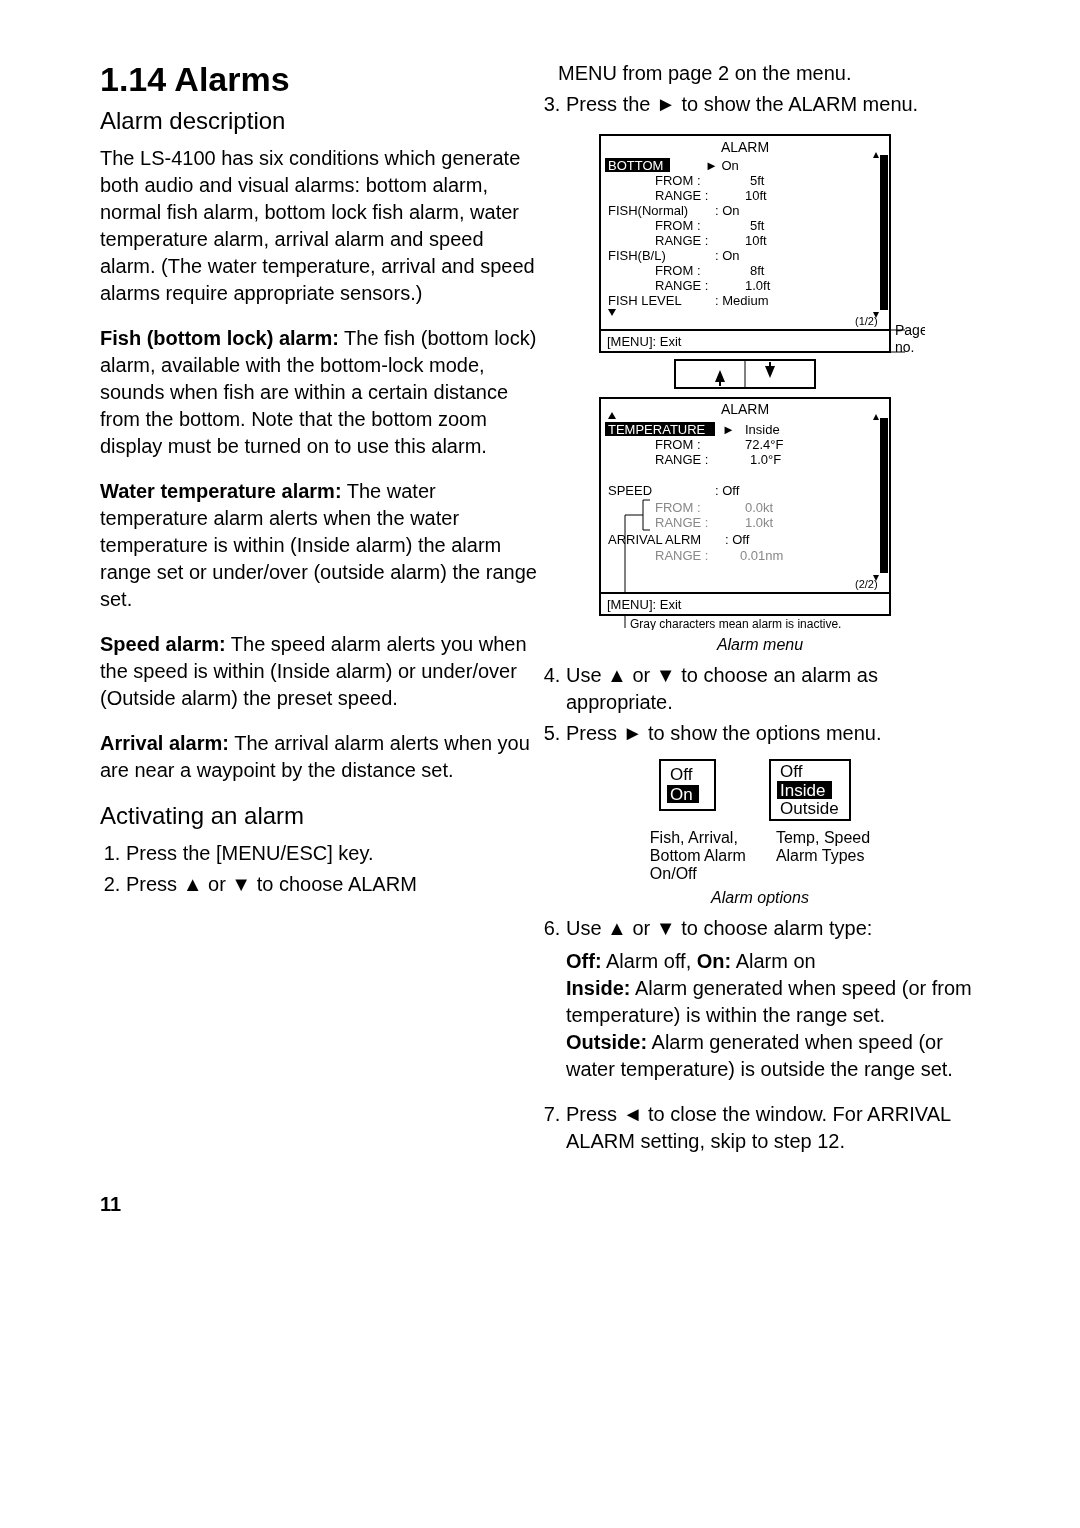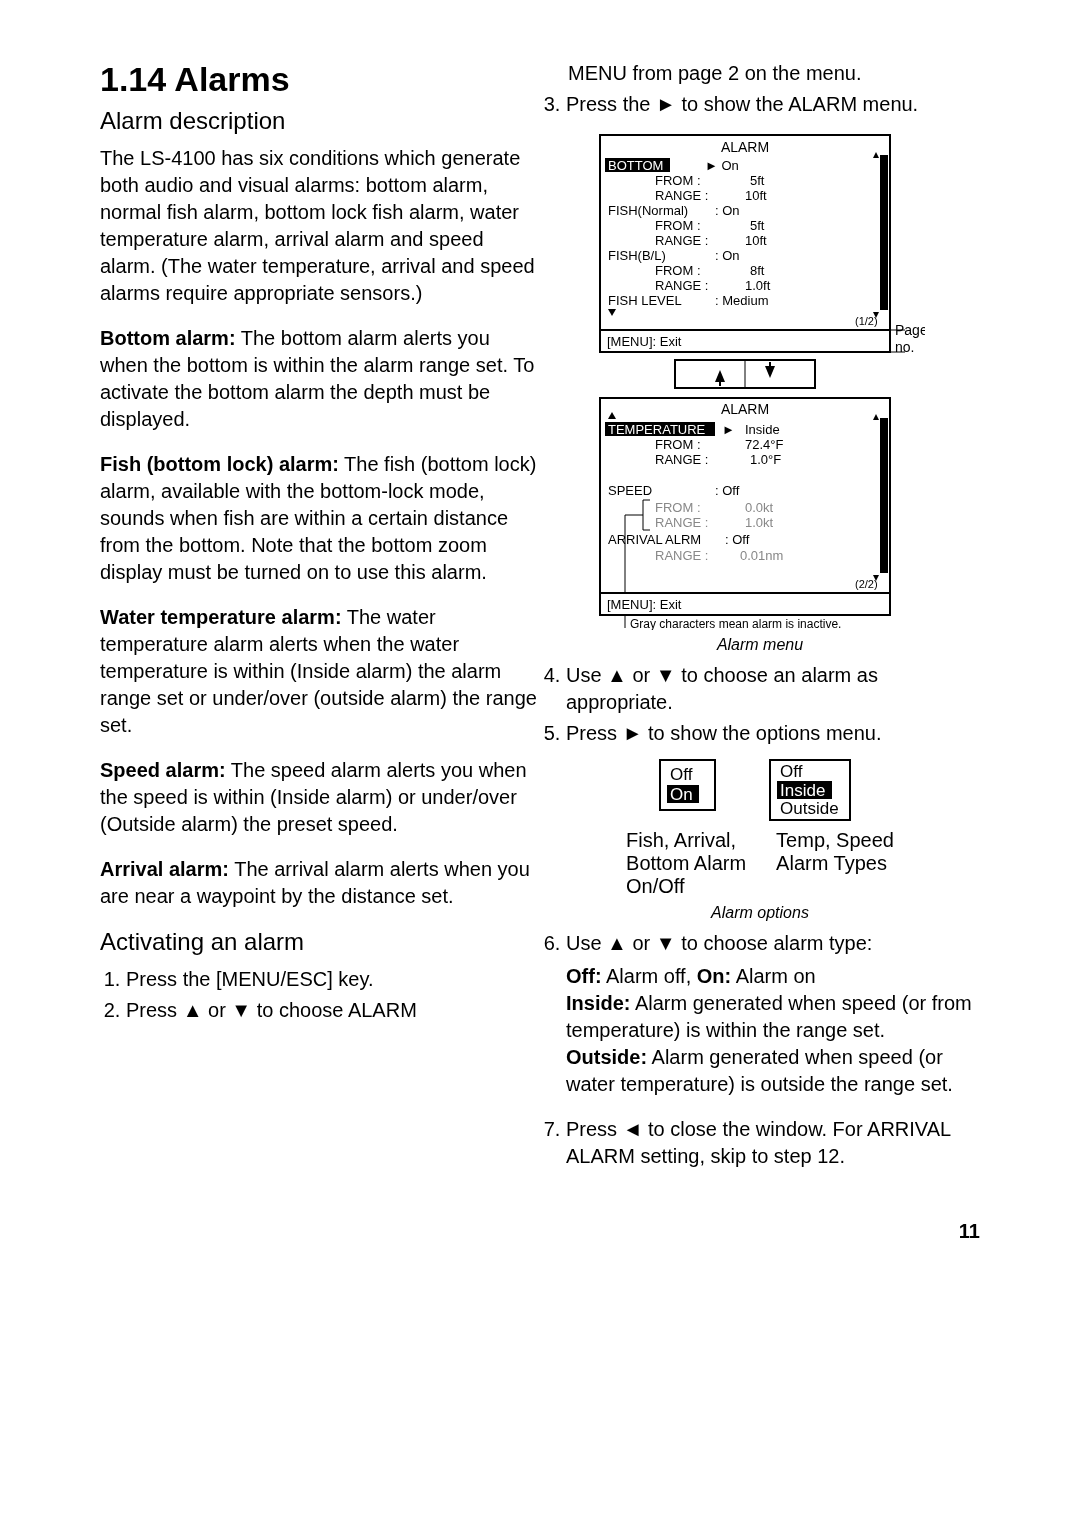--- a/index.html
+++ b/index.html
@@ -44,54 +44,51 @@
   .bold {
     font-weight: bold;
   }
   .italic-center {
     font-style: italic;
     text-align: center;
     font-size: 16px;
     margin: 6px 0 8px 0;
   }
   .page-num {
-    text-align: right;
+    text-align: left;
     font-weight: bold;
     font-size: 20px;
-    margin-top: 42px;
+    margin-top: 30px;
   }
   .svg-box {
     display: block;
     margin: 4px auto 0 auto;
   }
   .svg-small {
     display: block;
     margin: 4px auto 0 auto;
   }
   .caption-row {
     display: flex;
     justify-content: center;
     gap: 30px;
-    font-size: 20px;
+    font-size: 16px;
     margin-top: 4px;
   }
 </style>
 </head>
 <body>
 
 <div class="columns">
 
   <div class="col">
     <h1>1.14 Alarms</h1>
     <h2>Alarm description</h2>
     <p>The LS-4100 has six conditions which generate both audio and visual alarms: bottom alarm, normal fish alarm, bottom lock fish alarm, water temperature alarm, arrival alarm and speed alarm. (The water temperature, arrival and speed alarms require appropriate sensors.)</p>
 
-    <p>
-      <span class="bold">Bottom alarm:</span><span> The bottom alarm alerts you when the bottom is within the alarm range set. To activate the bottom alarm the depth must be displayed.</span>
-    </p>
 
 
     <p>
       <span class="bold">Fish (bottom lock) alarm:</span><span> The fish (bottom lock) alarm, available with the bottom-lock mode, sounds when fish are within a certain distance from the bottom. Note that the bottom zoom display must be turned on to use this alarm.</span>
     </p>
 
     <p>
       <span class="bold">Water temperature alarm:</span><span> The water temperature alarm alerts when the water temperature is within (Inside alarm) the alarm range set or under/over (outside alarm) the range set.</span>
     </p>
 
@@ -104,21 +101,21 @@
     </p>
 
     <h2>Activating an alarm</h2>
     <ol>
       <li>Press the [MENU/ESC] key.</li>
       <li>Press ▲ or ▼ to choose ALARM</li>
     </ol>
   </div>
 
   <div class="col">
-    <p style="margin-left:28px; margin-bottom:4px;">MENU from page 2 on the menu.</p>
+    <p style="margin-left:18px; margin-bottom:4px;">MENU from page 2 on the menu.</p>
     <ol start="3">
       <li>Press the ► to show the ALARM menu.</li>
     </ol>
 
     <div style="display:flex; align-items:flex-start; justify-content:flex-end;">
       <svg class="svg-box" width="330" height="500" viewBox="0 0 330 500">
 
         <rect x="5" y="5" width="290" height="195" fill="#fff" stroke="#000" stroke-width="2"></rect>
         <rect x="285" y="25" width="8" height="155" fill="#000"></rect>
         <text x="150" y="22" text-anchor="middle" font-size="14">ALARM</text>

